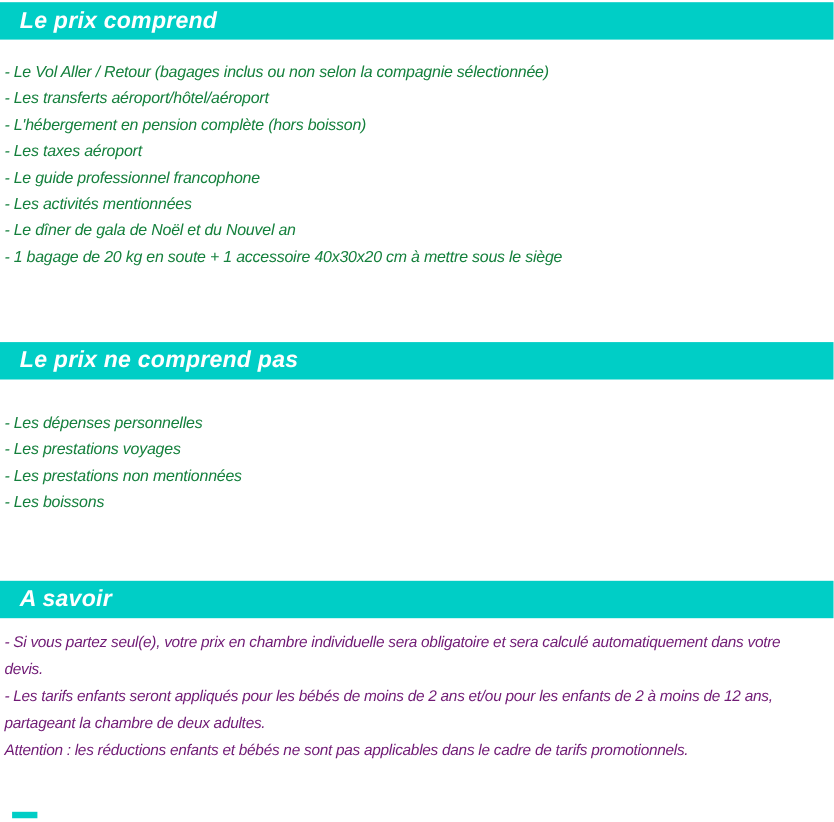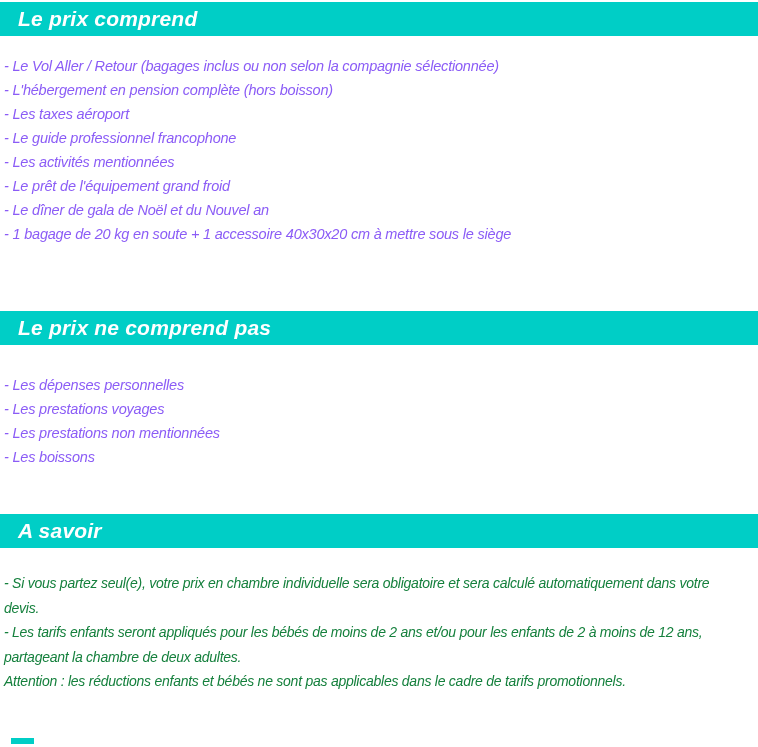--- a/index.html
+++ b/index.html
@@ -38,42 +38,42 @@
     position: absolute;
     left: 4px;
     width: 750px;
   }
   .list-block .line {
     height: 24px;
     line-height: 24px;
     font-size: 14.5px;
     font-style: italic;
     letter-spacing: -0.2px;
-    color: #8b5cf6;
+    color: #15803d;
     white-space: nowrap;
   }
   .para-block {
     position: absolute;
     left: 4px;
     width: 754px;
   }
   .para-block .line {
     height: 24.5px;
     line-height: 24.5px;
     font-size: 14px;
     font-style: italic;
     letter-spacing: -0.25px;
-    color: #15803d;
+    color: #701a75;
     white-space: nowrap;
   }
   #header-included   { top: 2px; }
   #list-included     { top: 54px; }
   #header-not-included { top: 311px; }
   #list-not-included { top: 373px; }
-  #header-to-know    { top: 514px; }
+  #header-to-know    { top: 528px; }
   #para-to-know      { top: 571px; }
   #next-band-partial {
     position: absolute;
     left: 11px;
     top: 738px;
     width: 23px;
     height: 9px;
     background: #00cec6;
   }
 </style>
@@ -81,25 +81,25 @@
 <body>
 
 <div id="page">
 
   <div class="section-header" id="header-included">
     <span class="title">Le prix comprend</span>
   </div>
 
   <div class="list-block" id="list-included">
       <div class="line">- Le Vol Aller / Retour (bagages inclus ou non selon la compagnie sélectionnée)</div>
+      <div class="line">- Les transferts aéroport/hôtel/aéroport</div>
       <div class="line">- L'hébergement en pension complète (hors boisson)</div>
       <div class="line">- Les taxes aéroport</div>
       <div class="line">- Le guide professionnel francophone</div>
       <div class="line">- Les activités mentionnées</div>
-      <div class="line">- Le prêt de l'équipement grand froid</div>
       <div class="line">- Le dîner de gala de Noël et du Nouvel an</div>
       <div class="line">- 1 bagage de 20 kg en soute + 1 accessoire 40x30x20 cm à mettre sous le siège</div>
     </div>
 
   <div class="section-header" id="header-not-included">
     <span class="title">Le prix ne comprend pas</span>
   </div>
 
   <div class="list-block" id="list-not-included">
       <div class="line">- Les dépenses personnelles</div>

